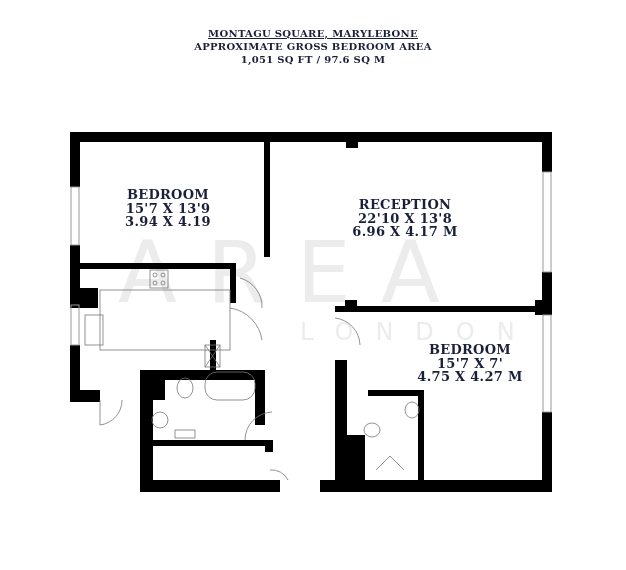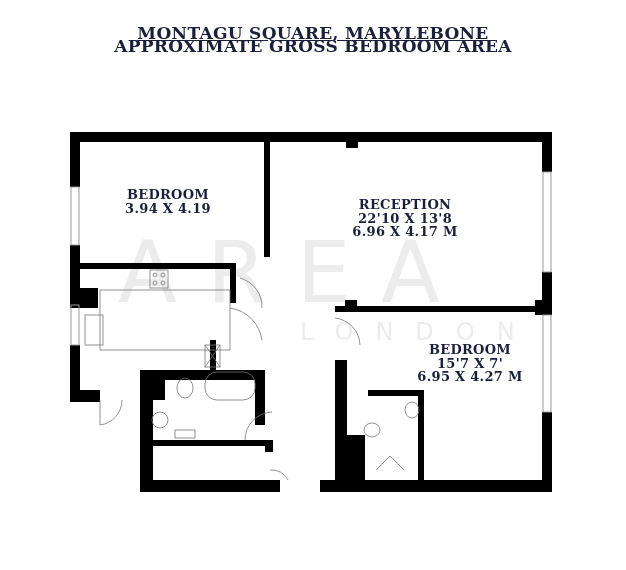--- a/index.html
+++ b/index.html
@@ -1,28 +1,29 @@
 <!DOCTYPE html>
 <html><head>
 <meta charset="utf-8">
 <style>
   html,body{margin:0;padding:0;background:#ffffff;}
   body{width:626px;height:570px;position:relative;overflow:hidden;font-family:"DejaVu Serif",serif;}
-  .title{position:absolute;left:0;width:626px;text-align:center;color:#1a1f3a;font-weight:bold;font-size:17px;letter-spacing:0.3px;line-height:13px;}
+  .title{position:absolute;left:0;width:626px;text-align:center;color:#1a1f3a;font-weight:bold;font-size:10px;letter-spacing:0.3px;line-height:13px;}
   .title .t1{text-decoration:underline;}
   .room{position:absolute;text-align:center;color:#1a1f3a;font-weight:bold;font-size:13px;line-height:13.5px;letter-spacing:0.3px;}
   .watermark{position:absolute;color:#ececec;font-family:"DejaVu Sans",sans-serif;}
   svg{position:absolute;left:0;top:0;}
 </style>
 </head>
 <body>
 
 <div class="title" style="top:27px;">
   <div class="t1">MONTAGU SQUARE, MARYLEBONE</div>
   <div>APPROXIMATE GROSS BEDROOM AREA</div>
+  <div>1,051 SQ FT / 97.6 SQ M</div>
 </div>
 
 <div class="watermark" style="left:118px;top:222px;font-size:86px;letter-spacing:30px;">AREA</div>
 <div class="watermark" style="left:300px;top:318px;font-size:24px;letter-spacing:22px;">LONDON</div>
 
 <svg width="626" height="570" viewBox="0 0 626 570">
   <g fill="#000">
 
     <rect x="70" y="132" width="482" height="10"></rect>
 
@@ -89,24 +90,25 @@
       <line x1="220" y1="345" x2="205" y2="367"></line>
     <ellipse cx="372" cy="430" rx="8" ry="7"></ellipse>
     <ellipse cx="412" cy="410" rx="7" ry="8"></ellipse>
     <path d="M376 470 L390 456 L404 470"></path>
     <rect x="100" y="290" width="130" height="60"></rect>
   </g>
 </svg>
 
 <div class="room" style="left:108px;top:188px;width:120px;">
   <div>BEDROOM</div>
+  <div>15'7 X 13'9</div>
   <div>3.94 X 4.19</div>
 </div>
 <div class="room" style="left:340px;top:198px;width:130px;">
   <div>RECEPTION</div>
   <div>22'10 X 13'8</div>
   <div>6.96 X 4.17 M</div>
 </div>
 <div class="room" style="left:405px;top:343px;width:130px;">
   <div>BEDROOM</div>
   <div>15'7 X 7'</div>
-  <div>6.95 X 4.27 M</div>
+  <div>4.75 X 4.27 M</div>
 </div>
 
 </body></html>

